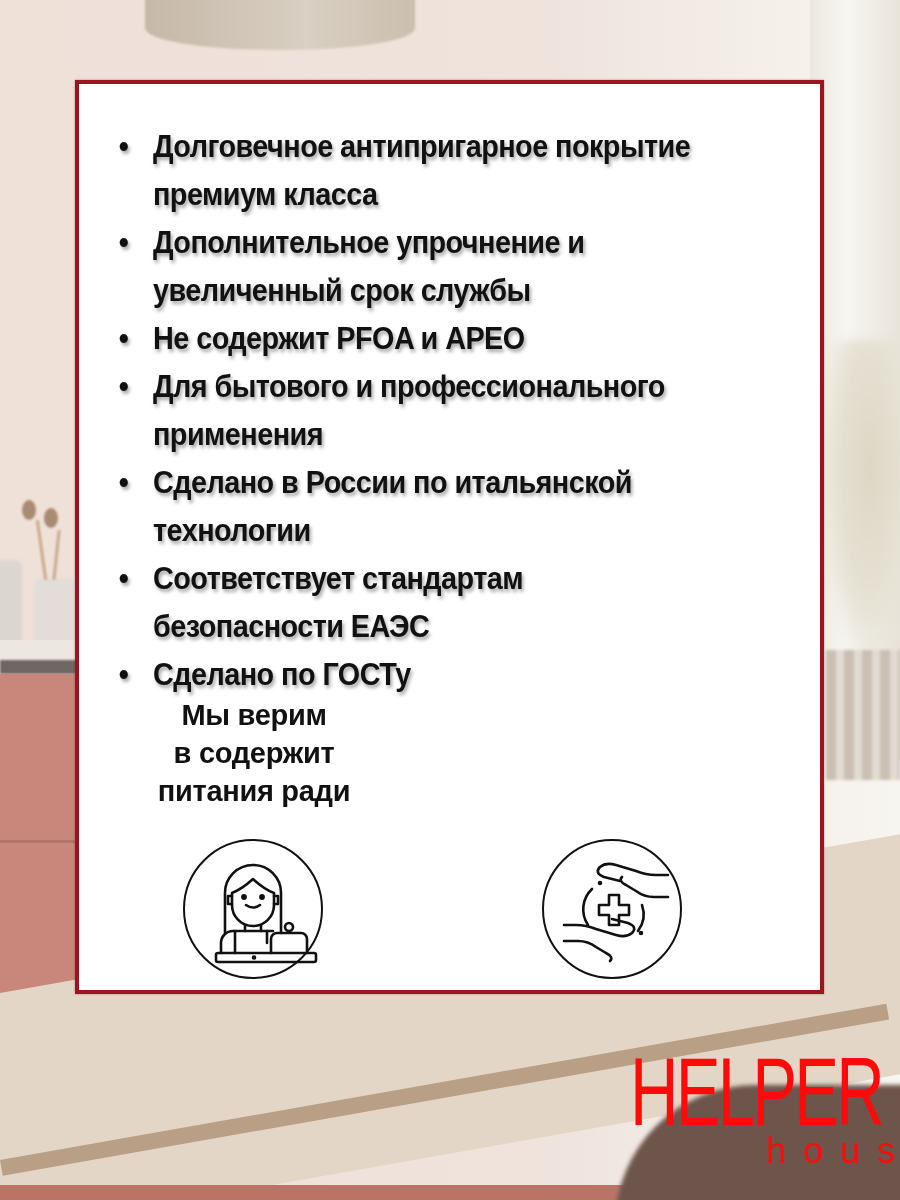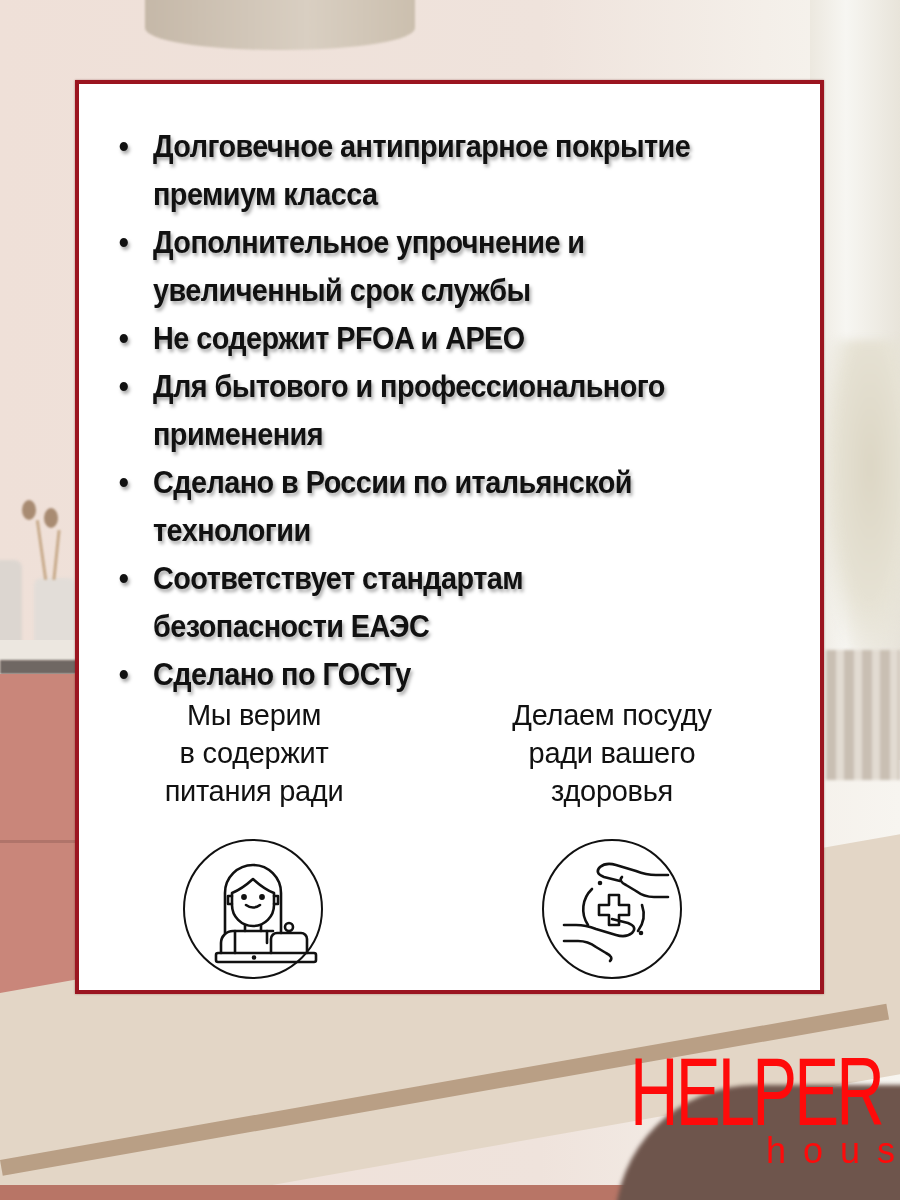--- a/index.html
+++ b/index.html
@@ -44,21 +44,21 @@
     position:relative; padding-left:40px;
     font-family:"Liberation Sans", sans-serif; font-weight:700;
     font-size:32px; line-height:48px; color:#111;
     letter-spacing:-0.6px; transform:scaleX(0.9); transform-origin:left center;
     text-shadow: 2px 3px 4px rgba(0,0,0,0.35);
     width:760px;
   }
   .features li .bullet { position:absolute; left:2px; top:0; }
   .captions { position:absolute; left:0; top:612px; width:741px; height:130px; }
   .caption { position:absolute; top:0; width:300px; text-align:center;
-    font-weight:400; font-size:29px; line-height:38px; color:#111; letter-spacing:-0.3px; }
+    font-weight:700; font-size:29px; line-height:38px; color:#111; letter-spacing:-0.3px; }
   .caption.left { left:25px; }
   .caption.right { left:383px; }
   .caption span { display:block; }
   .icon-circle { position:absolute; width:140px; height:140px; border:2.5px solid #111; border-radius:50%; box-sizing:border-box; }
   .icon-circle.left { left:104px; top:755px; }
   .icon-circle.right { left:463px; top:755px; }
   .icon-circle svg { position:absolute; left:0; top:0; width:135px; height:135px; }
 
   .logo { position:absolute; left:630px; top:1050px; width:290px; }
   .logo .brand { display:block; font-family:"Liberation Sans Narrow","Liberation Sans", sans-serif;
@@ -102,25 +102,20 @@
     <li><span class="bullet">•</span><span>Соответствует стандартам</span><br><span>безопасности ЕАЭС</span></li>
     <li><span class="bullet">•</span><span>Сделано по ГОСТу</span></li>
   </ul>
 
   <div class="captions">
     <div class="caption left">
       <span>Мы верим</span>
       <span>в содержит</span>
       <span>питания ради</span>
     </div>
-    <div class="caption right">
-      <span>Делаем посуду</span>
-      <span>ради вашего</span>
-      <span>здоровья</span>
-    </div>
   </div>
 
   <div class="icon-circle left">
     <svg viewBox="0 0 135 135" fill="none" stroke="#111" stroke-width="2.6" stroke-linecap="round" stroke-linejoin="round">
 
       <path d="M40 92 V52 a28 28 0 0 1 56 0 V92"></path>
 
       <path d="M47 52 q10 -4 21 -14 q11 10 21 14 v12 a21 21 0 0 1 -42 0z"></path>
       <circle cx="59" cy="56" r="1.6" fill="#111"></circle>
       <circle cx="77" cy="56" r="1.6" fill="#111"></circle>

